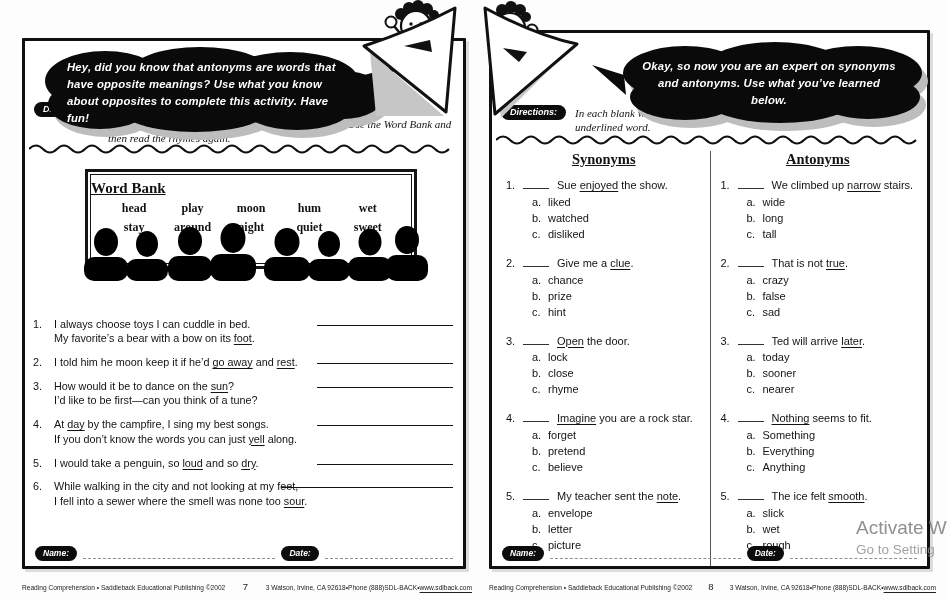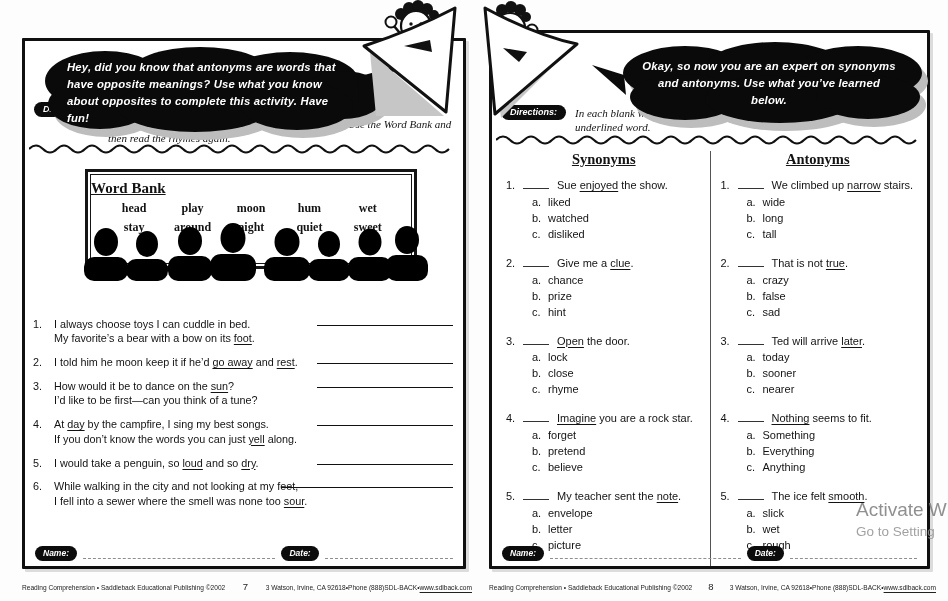--- a/index.html
+++ b/index.html
@@ -96,21 +96,21 @@
   #right-footer { left:489px; width:447px; }
   .pg-num { font-size:9.5px; }
   .useg { text-decoration:underline; text-underline-offset:2px; }
 
   
   .corner-art { position:absolute; z-index:5; }
   #corner-left  { left:358px; top:0; }
   #corner-right { left:477px; top:0; }
 
   
-  .watermark { position:absolute; left:856px; top:499px; z-index:9; white-space:nowrap; }
+  .watermark { position:absolute; left:856px; top:517px; z-index:9; white-space:nowrap; }
   .wm1 { font-size:19px; color:rgba(125,125,125,.85); }
   .wm2 { font-size:13.5px; color:rgba(145,145,145,.85); margin-top:3px; }
 </style>
 </head>
 <body>
 
 <div class="page" id="left-page">
 
   <div class="bubble-wrap" id="left-bubble">
     <svg width="368" height="98" viewBox="0 0 368 98">

